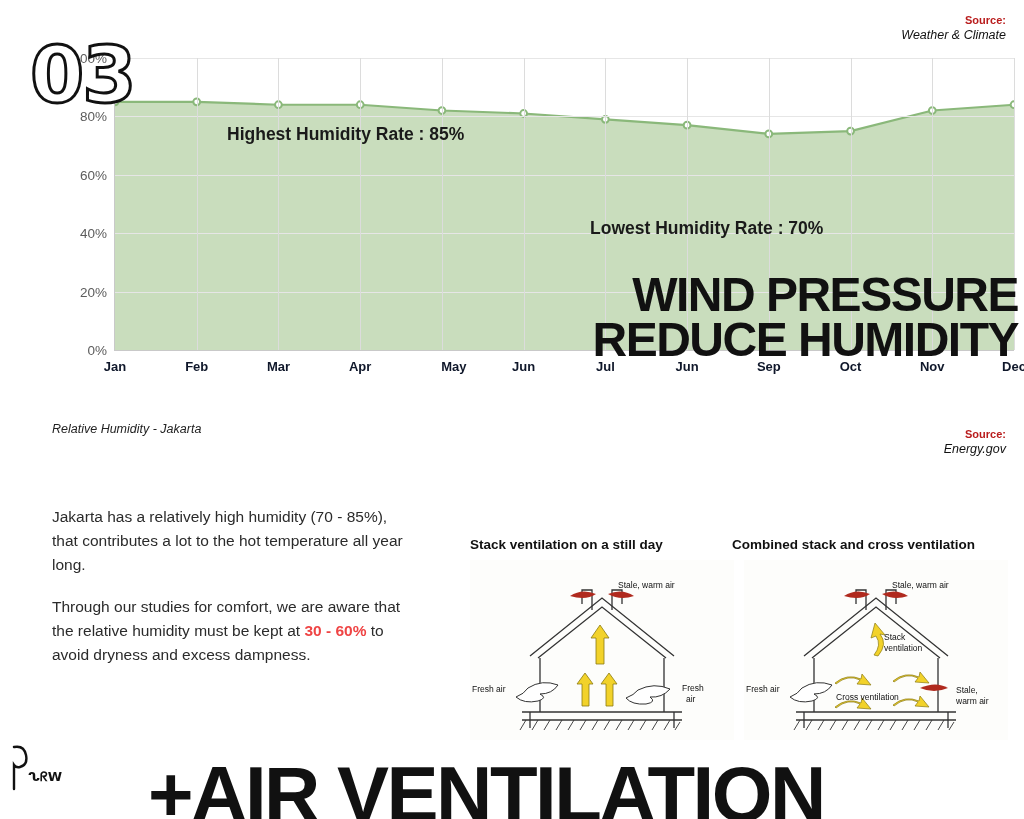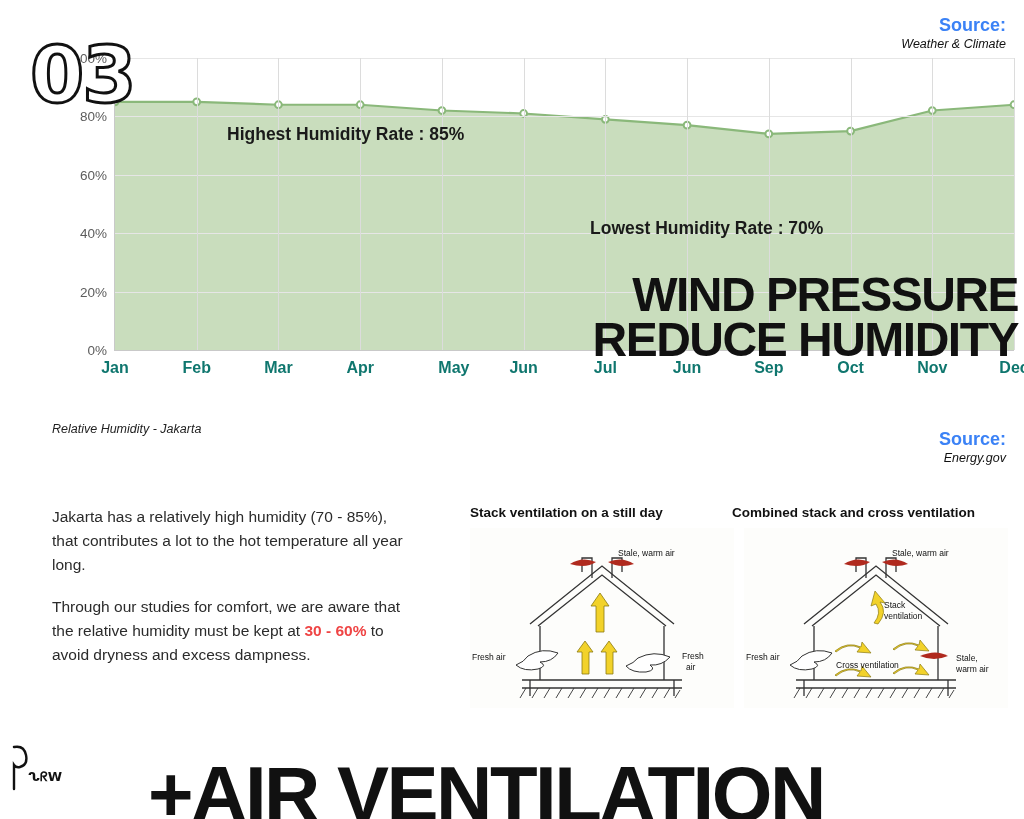--- a/index.html
+++ b/index.html
@@ -8,21 +8,21 @@
     width:1024px; height:819px;
     background:#ffffff;
     font-family:"Liberation Sans", sans-serif;
     color:#1a1a1a;
     position:relative;
     overflow:hidden;
   }
 
   
   .source-block { position:absolute; text-align:right; line-height:1.25; }
-  .source-label { font-size:18px; font-weight:bold; color:#3b82f6; }
+  .source-label { font-size:11px; font-weight:bold; color:#b91c1c; }
   .source-name  { font-size:12.5px; font-style:italic; color:#111; }
 
   #source-top { right:18px; top:14px; }
   #source-mid { right:18px; top:428px; }
 
   
   #section-number {
     position:absolute; left:30px; top:36px;
     font-size:78px; font-weight:bold;
     letter-spacing:-2px;
@@ -52,21 +52,21 @@
   .gridline-h {
     position:absolute; left:0; right:0; height:1px; background:#e6e6e6;
   }
   .ytick {
     position:absolute; right:calc(100% + 8px);
     font-size:13.5px; font-weight:normal; color:#5c5c5c;
     transform:translateY(-50%); white-space:nowrap;
   }
   .xtick {
     position:absolute; top:calc(100% + 9px);
-    font-size:16px; font-weight:bold; color:#0f766e;
+    font-size:13px; font-weight:bold; color:#0f172a;
     transform:translateX(-50%); white-space:nowrap;
   }
   #chart-svg { position:absolute; inset:0; width:100%; height:100%; display:block; }
 
   .chart-annot {
     position:absolute;
     font-size:17.5px; font-weight:bold; color:#1a1a1a;
     white-space:nowrap; z-index:5;
   }
   #annot-high { left:175px; top:76px; }
@@ -97,21 +97,21 @@
     position:absolute; left:52px; top:505px; width:352px;
     font-size:15.5px; line-height:1.55; color:#2b2b2b;
   }
   #body-text p { margin:0 0 18px 0; }
   #body-text b { font-weight:bold; color:#ef4444; }
 
   
   #diagram-panel { position:absolute; left:470px; top:505px; width:546px; }
   .diagram-titles { display:flex; gap:12px; }
   .diagram-title {
-    font-size:13.5px; font-weight:bold; color:#111; white-space:nowrap;
+    font-size:13.5px; font-weight:bold; color:#111; white-space:nowrap;margin-top:32px;
   }
   #dt-1 { width:250px; }
   #dt-2 { width:284px; }
   #diagram-images {
     margin-top:8px;
     display:flex; gap:10px;
     background:#fff;
   }
   .house-fig { width:264px; height:180px; background:#fdfdfb; }
 

